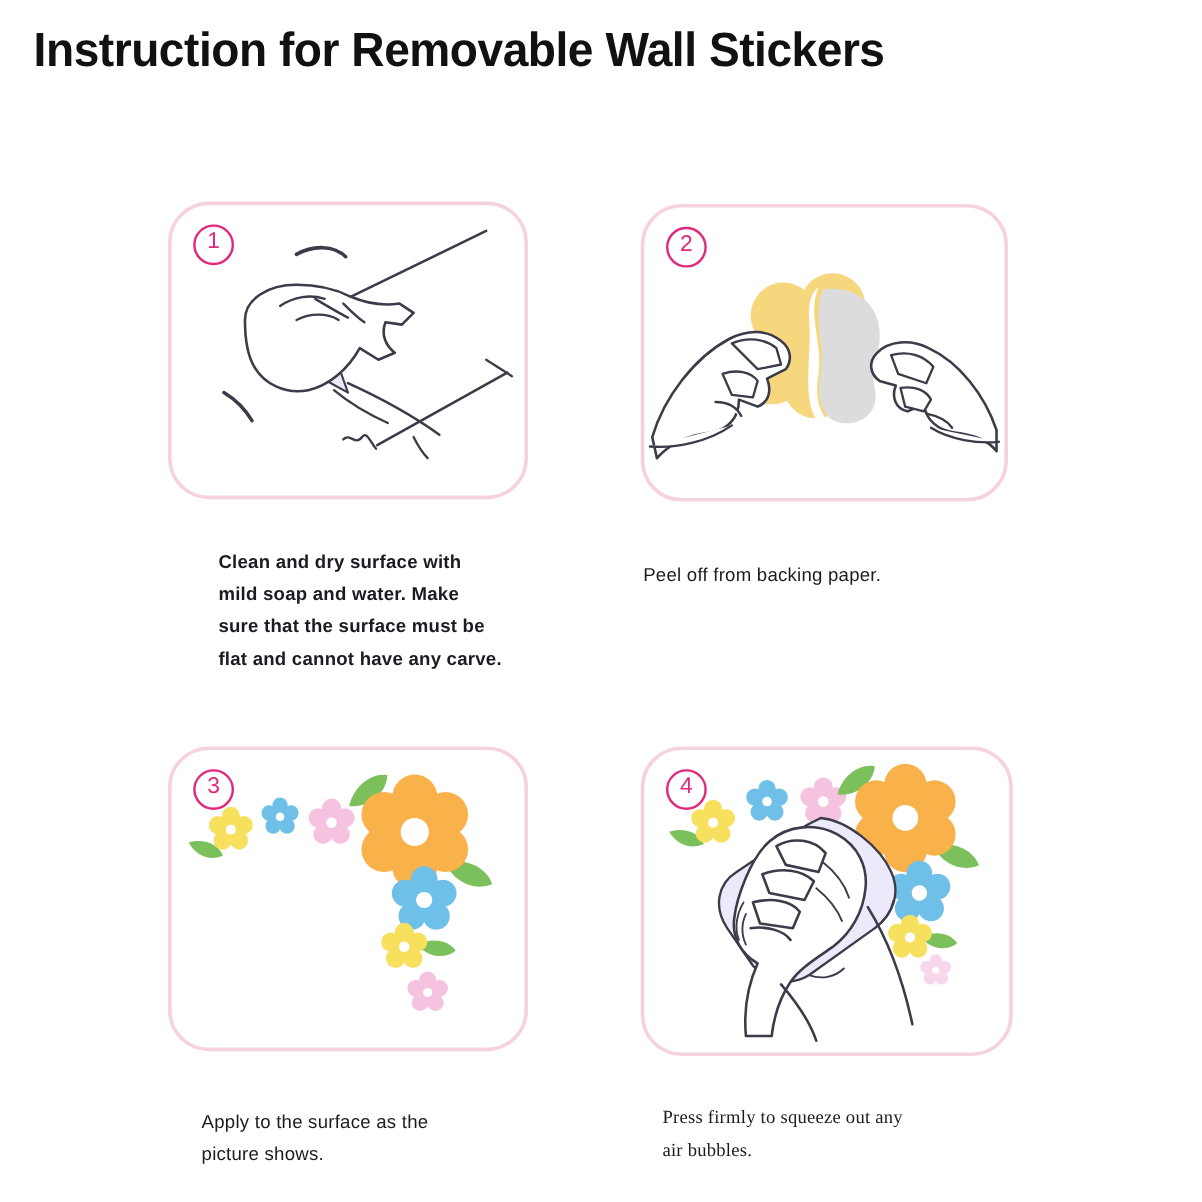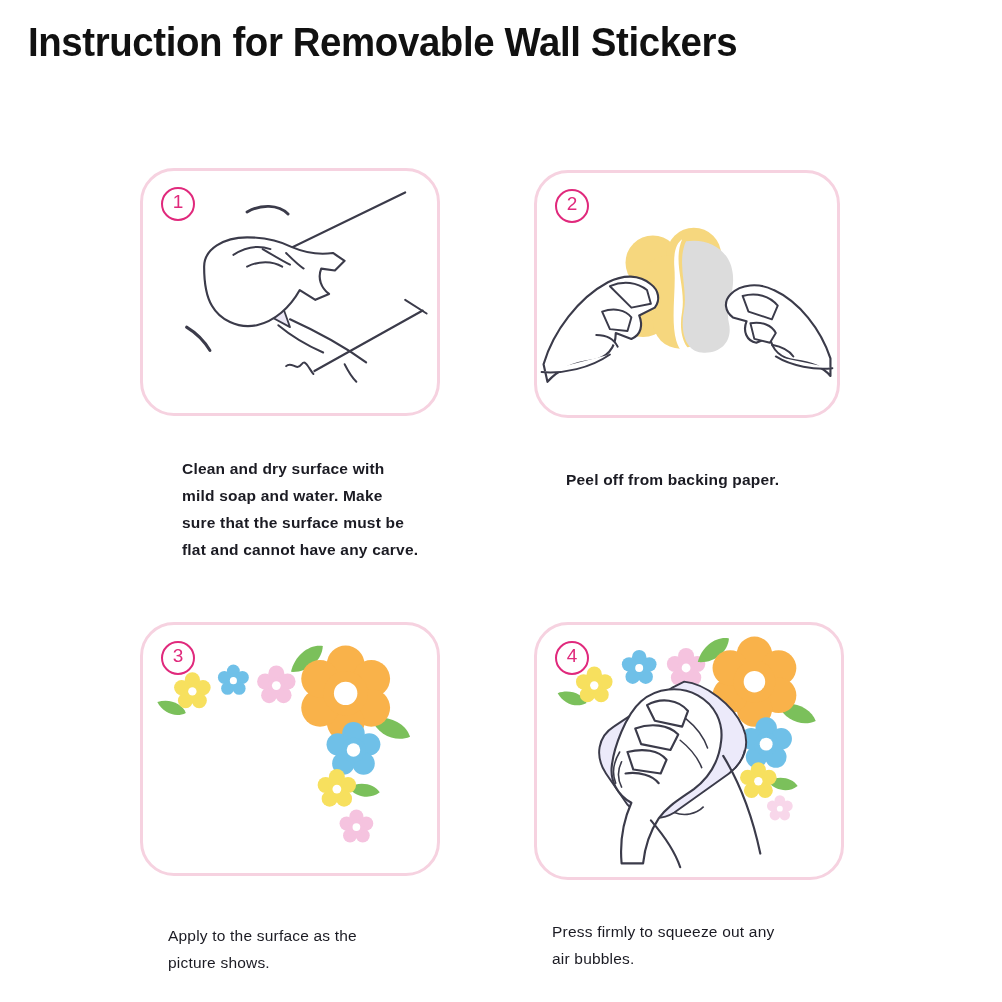--- a/index.html
+++ b/index.html
@@ -73,23 +73,23 @@
   .caption {
     position: absolute;
     font-family: "Liberation Sans", sans-serif;
     font-size: 15.5px;
     line-height: 27px;
     color: #1b1b23;
     letter-spacing: 0.2px;
     white-space: pre-line;
   }
   #caption-1 { left: 182px; top: 455px; width: 280px; font-weight: bold; }
-  #caption-2 { left: 566px; top: 466px; width: 280px; font-weight: bold; }
+  #caption-2 { left: 536px; top: 466px; width: 280px; }
   #caption-3 { left: 168px; top: 922px; width: 290px; }
-  #caption-4 { left: 552px; top: 918px; width: 300px; }
+  #caption-4 { left: 552px; top: 918px; width: 300px; font-family: Liberation Serif, serif; }
 </style>
 </head>
 <body>
 
 <div id="page-title">Instruction for Removable Wall Stickers</div>
 
 <div class="panel" id="panel-1">
   <svg class="panel-art" viewBox="0 0 300 248">
     <g fill="none" stroke="#3b3b4a" stroke-width="2" stroke-linecap="round" stroke-linejoin="round">
 

